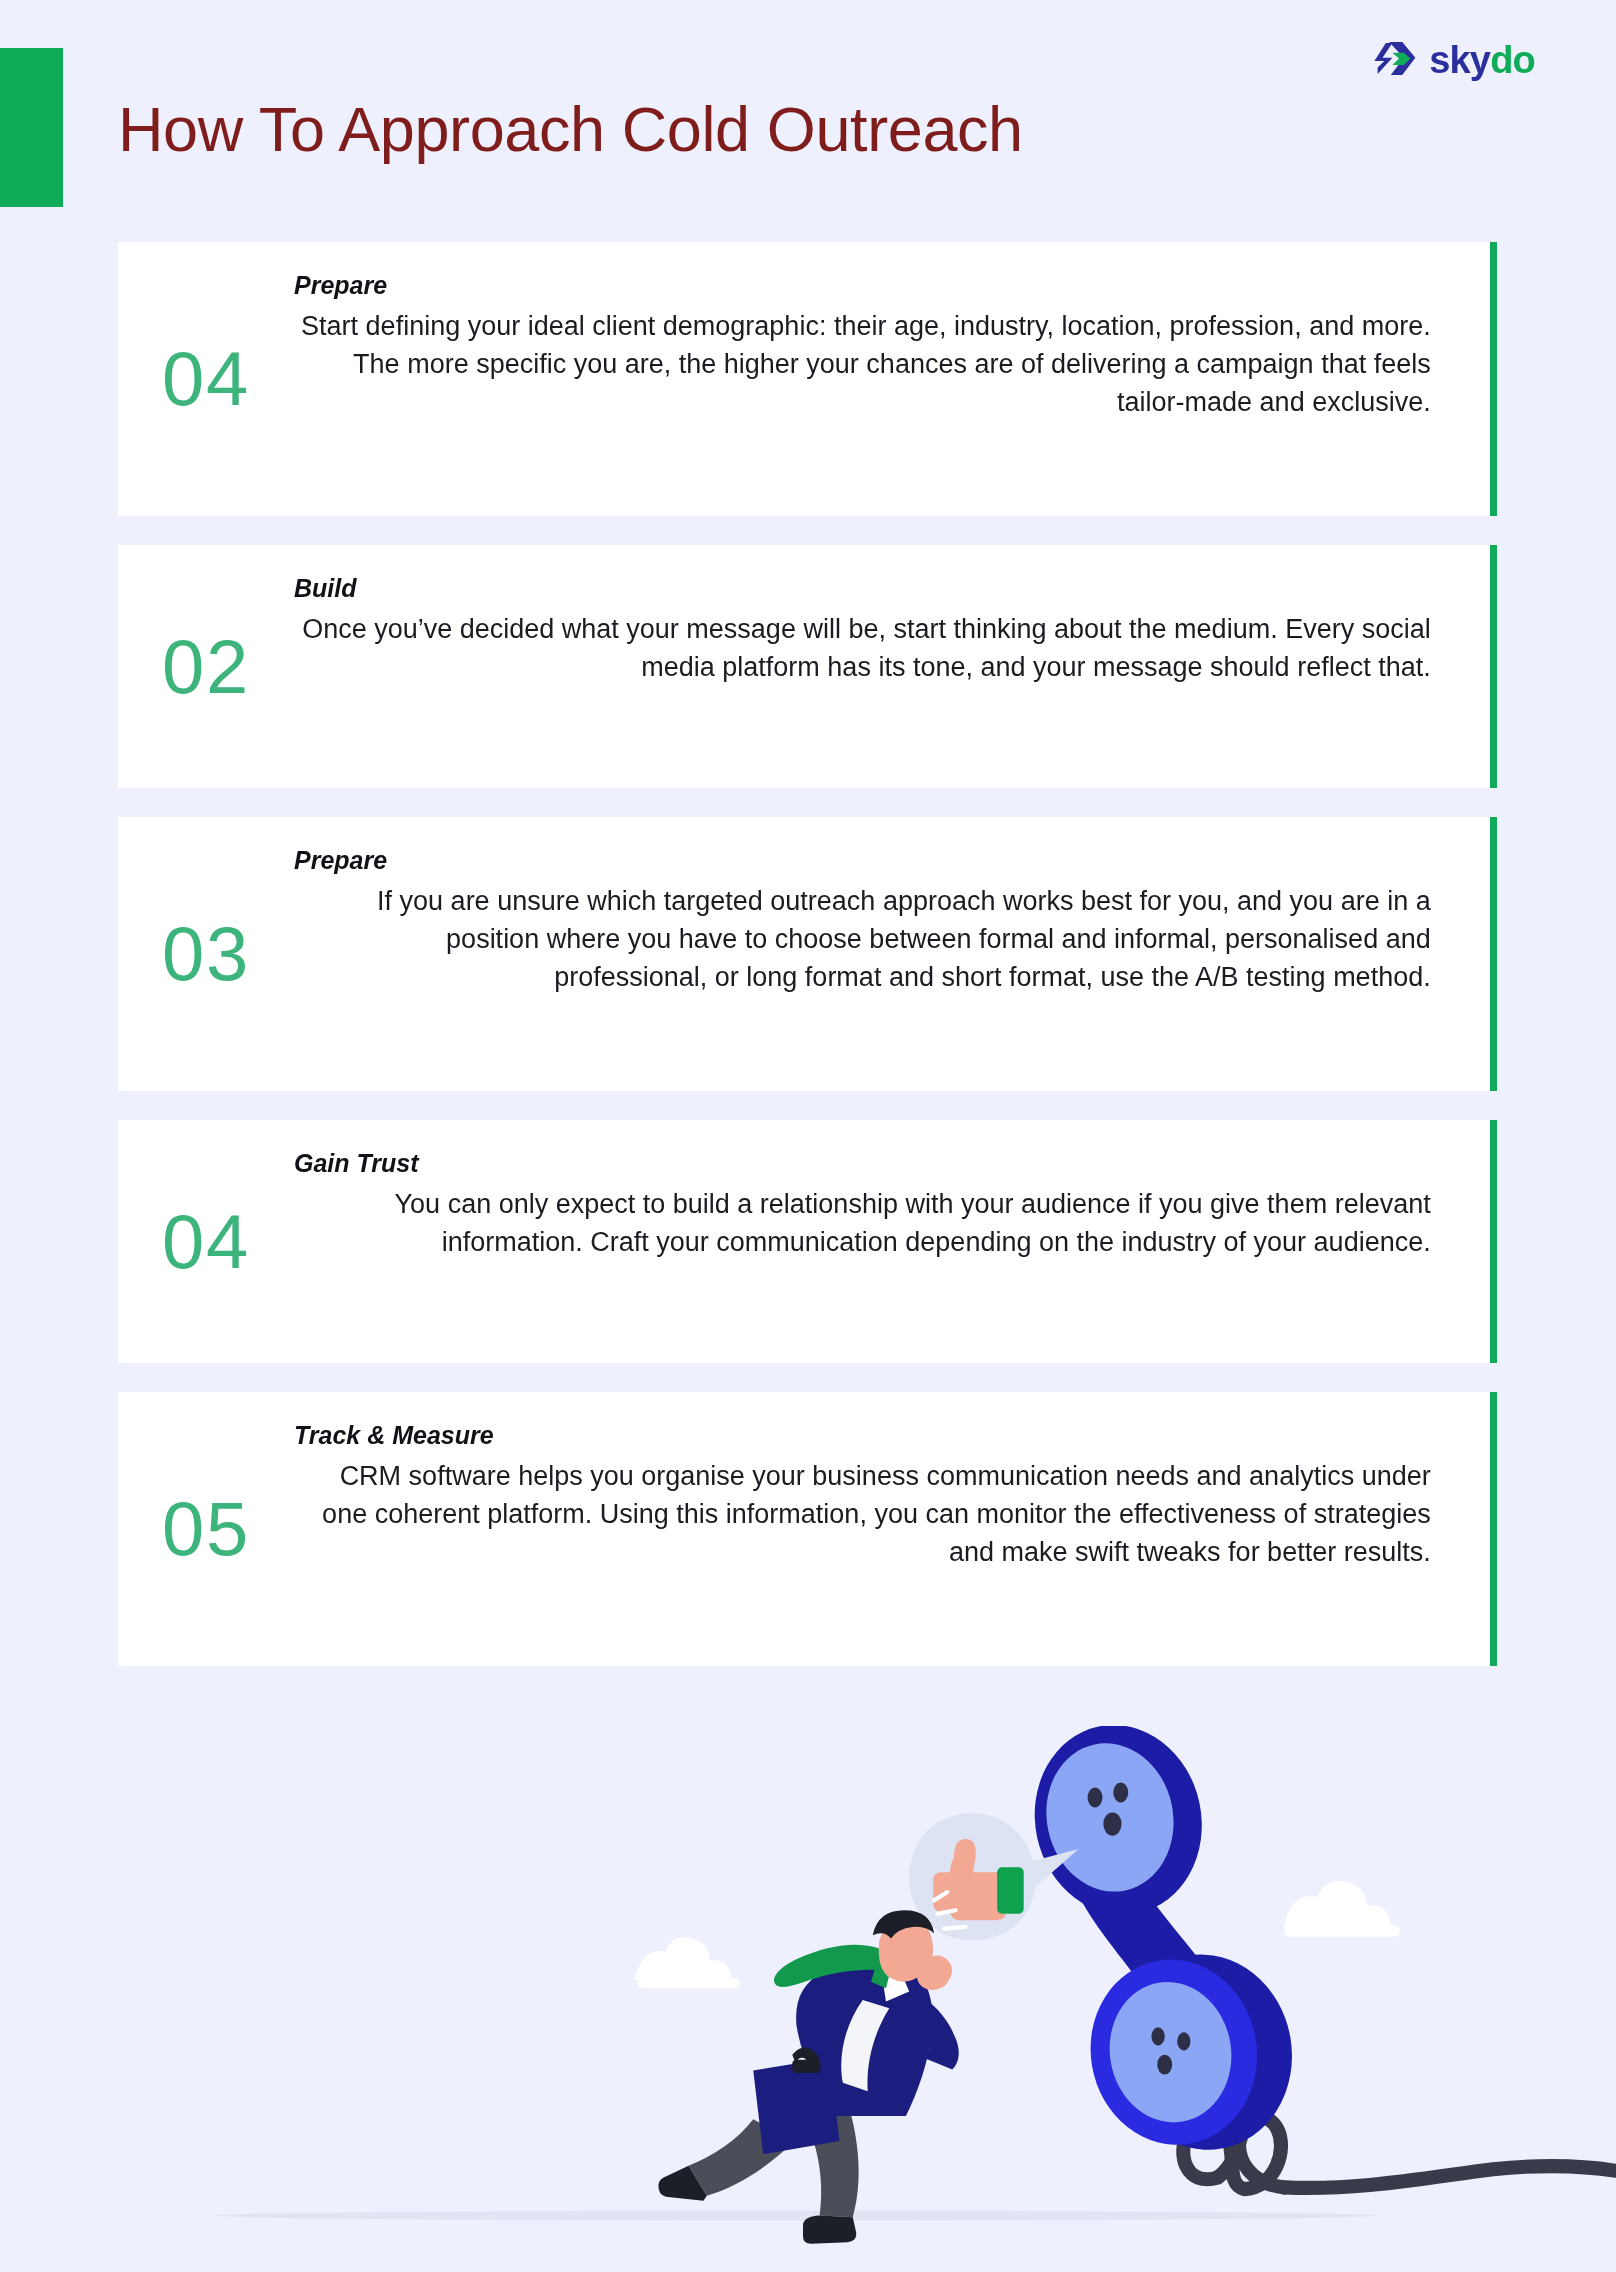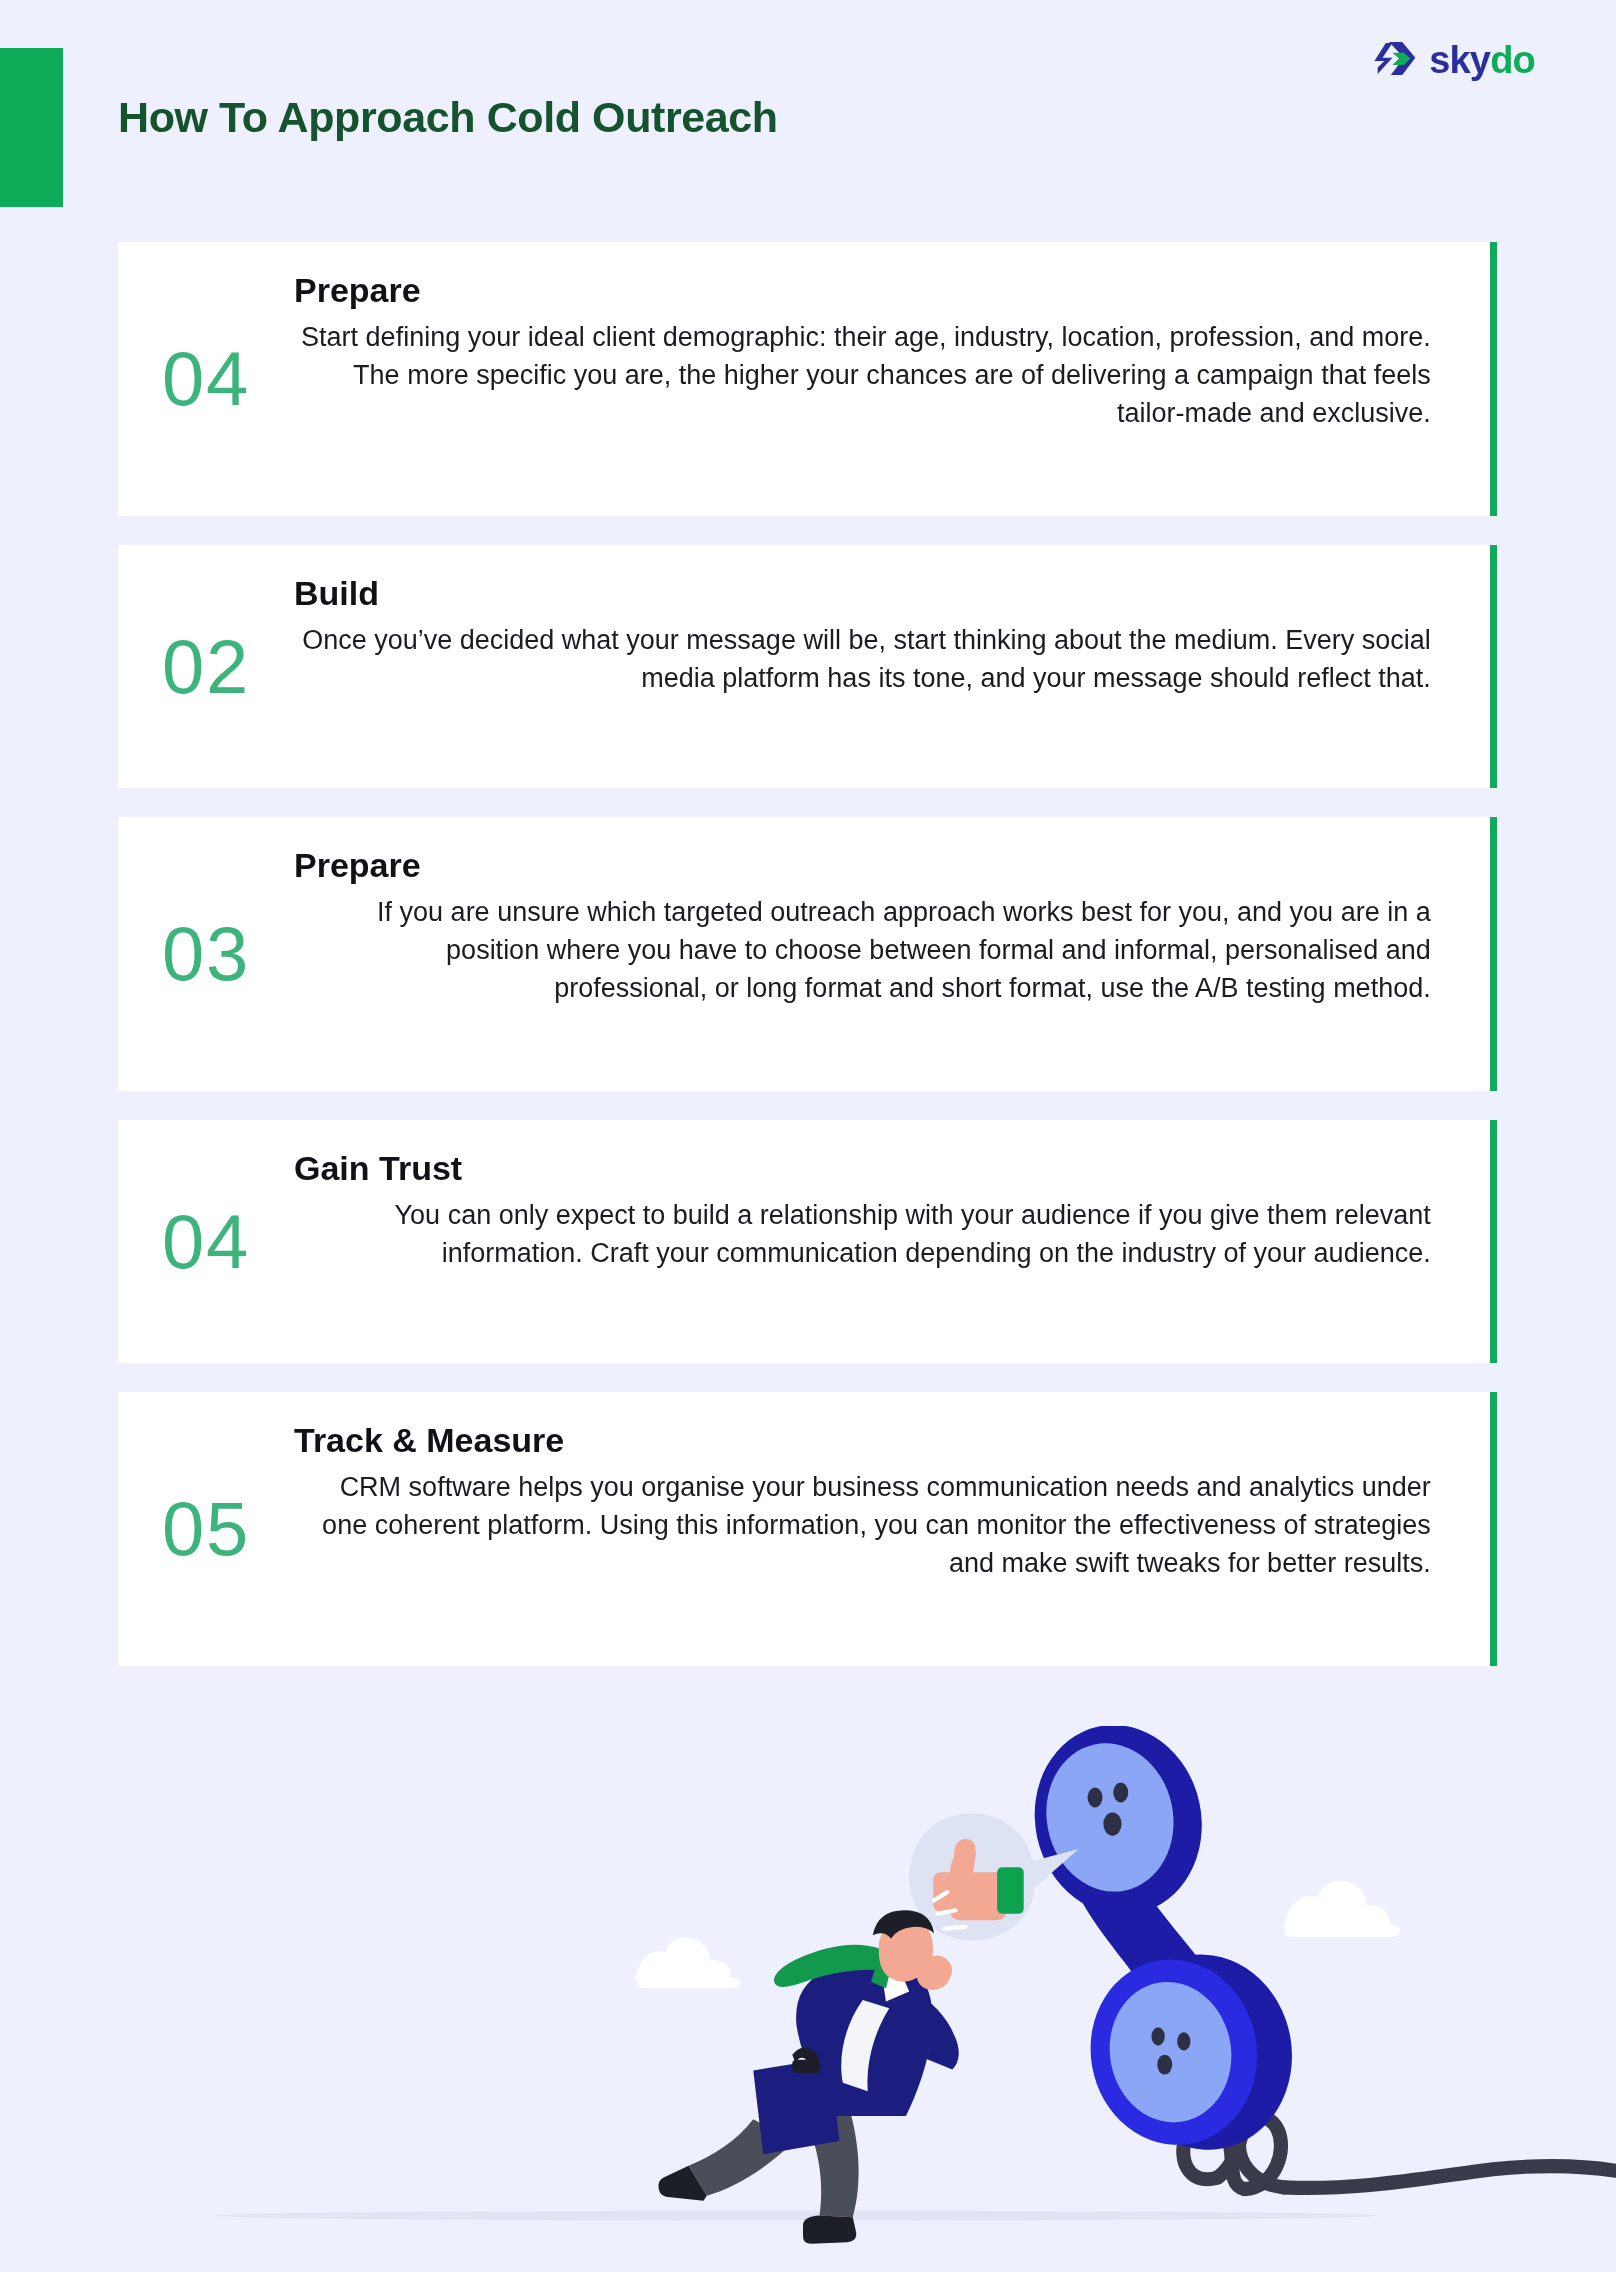--- a/index.html
+++ b/index.html
@@ -18,24 +18,24 @@
   
   .accent-block {
     position:absolute;
     left:0; top:48px;
     width:63px; height:159px;
     background:#0eac58;
   }
   .title {
     position:absolute;
     left:118px; top:93px;
-    font-size:43px;
-    font-weight:bold;
+    font-size:63px;
+    font-weight:normal;
     letter-spacing:-0.4px;
-    color:#14532d;
+    color:#7f1d1d;
     white-space:nowrap;
   }
   .brand {
     position:absolute;
     right:81px; top:38px;
     display:flex;
     align-items:center;
     gap:10px;
   }
   .brand-mark { display:block; }
@@ -74,25 +74,26 @@
     color:#3db47b;
     font-size:76px;
     font-weight:400;
     line-height:1;
     text-align:center;
     align-self:center;
     letter-spacing:1.7px;
   }
   .card-body { flex:1 1 auto; padding-right:8.3px; }
   .card-title {
-    font-size:34px;
+    font-size:25px;
     font-weight:bold;
     color:#111118;
     margin-bottom:8.3px;
     line-height:1.2;
+    font-style:italic;
   }
   .card-text {
     font-size:27px;
     line-height:1.40;
     color:#1b1b22;
     text-align:right;
   }
 
   .c1 { height:274px; }
   .c2 { height:243px; }

